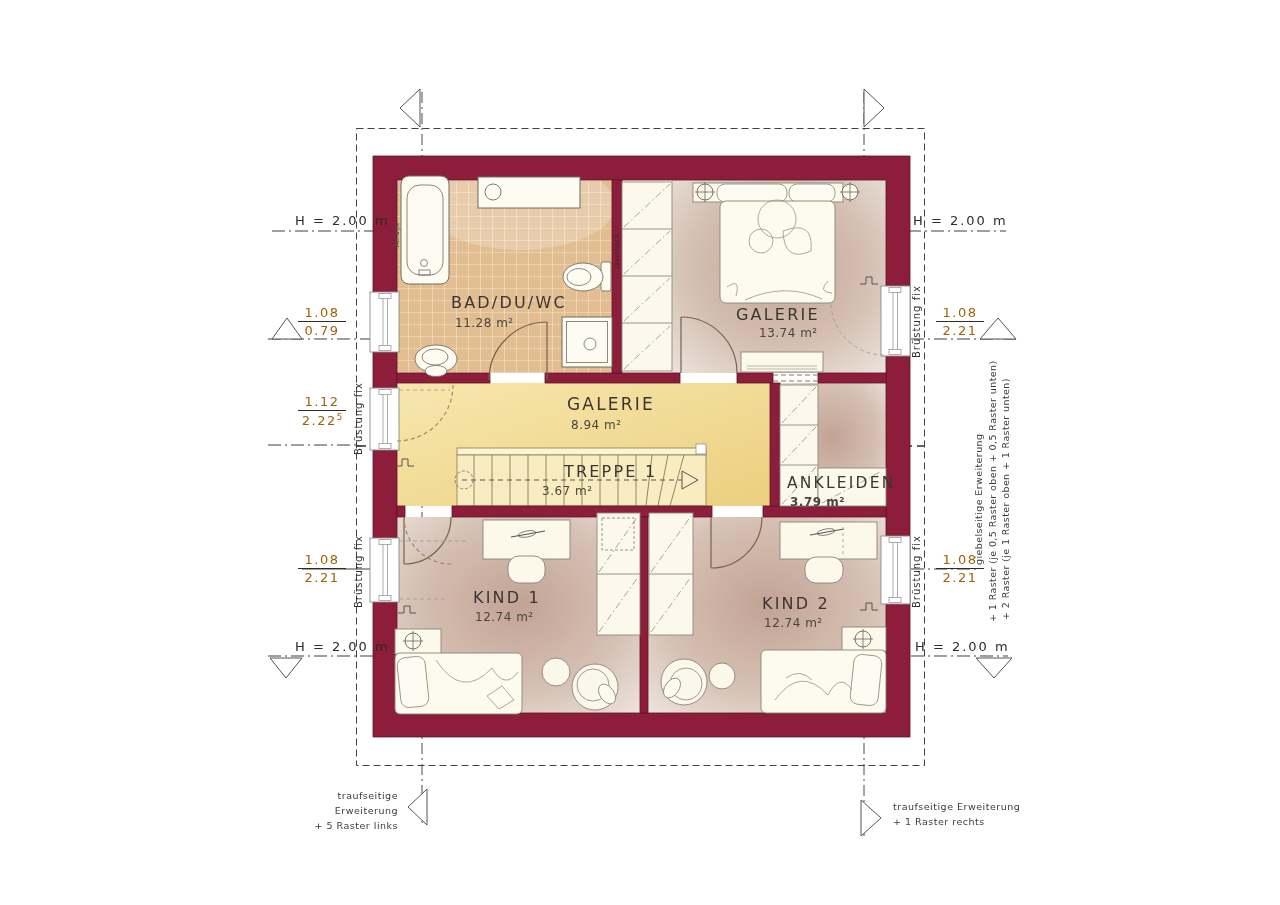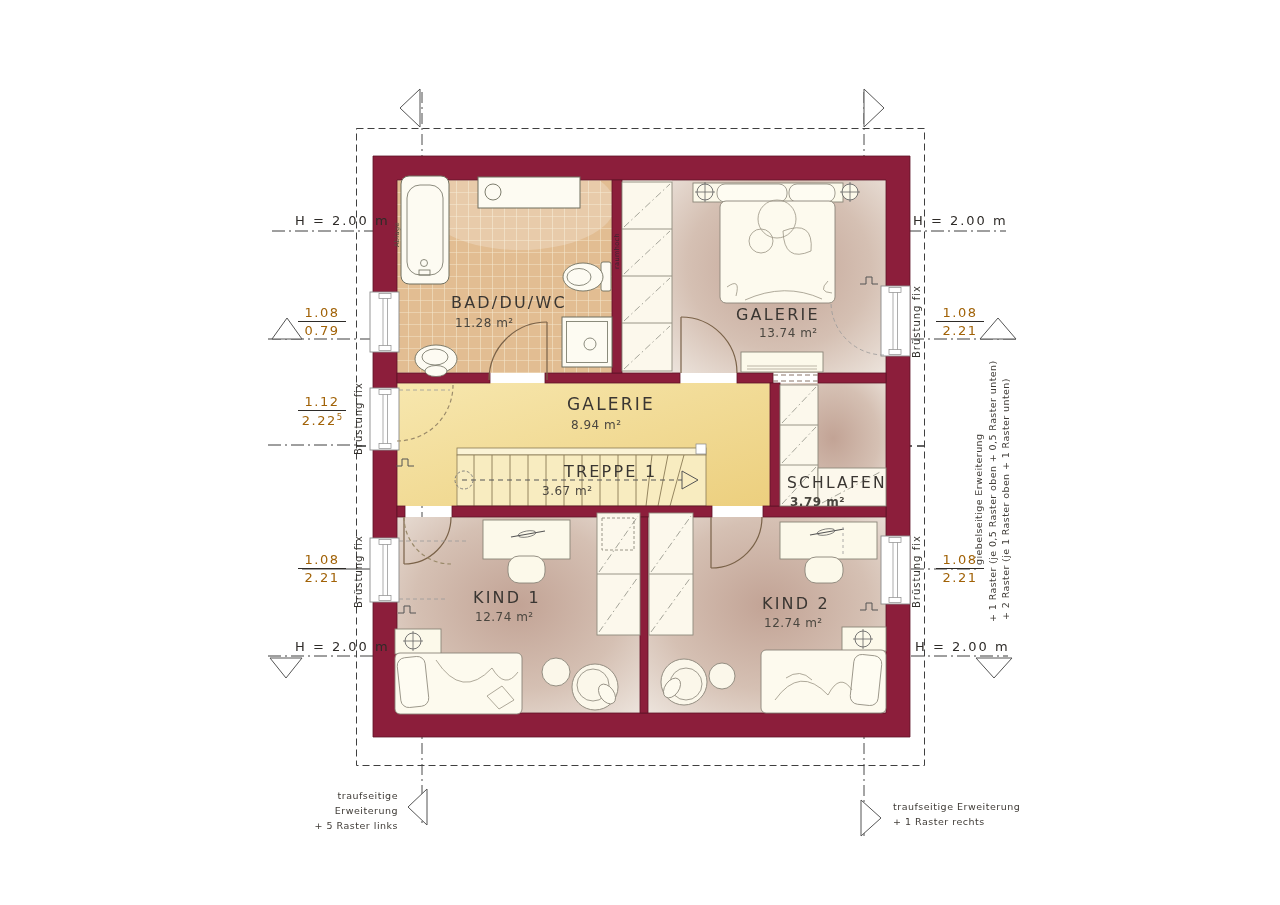--- a/index.html
+++ b/index.html
@@ -350,21 +350,21 @@
 
 <div class="txt rlabel" style="left:736px;top:305px;">GALERIE</div>
 <div class="txt asub" style="left:737px;top:326px;margin-left:22px;">13.74 m²</div>
 
 <div class="txt rlabel big" style="left:567px;top:394px;">GALERIE</div>
 <div class="txt asub" style="left:571px;top:418px;">8.94 m²</div>
 
 <div class="txt rlabel" style="left:564px;top:462px;">TREPPE 1</div>
 <div class="txt asub" style="left:542px;top:484px;">3.67 m²</div>
 
-<div class="txt rlabel mid" style="left:787px;top:474px;">SCHLAFEN</div>
+<div class="txt rlabel mid" style="left:787px;top:474px;">ANKLEIDEN</div>
 <div class="txt asub" style="left:790px;top:495px;font-weight:bold;">3.79 m²</div>
 
 <div class="txt rlabel" style="left:473px;top:588px;">KIND 1</div>
 <div class="txt asub" style="left:475px;top:610px;">12.74 m²</div>
 
 <div class="txt rlabel" style="left:762px;top:594px;">KIND 2</div>
 <div class="txt asub" style="left:764px;top:616px;">12.74 m²</div>
 
 <div class="txt hlab" style="left:295px;top:213px;">H = 2.00 m</div>
 <div class="txt hlab" style="left:913px;top:213px;">H = 2.00 m</div>

